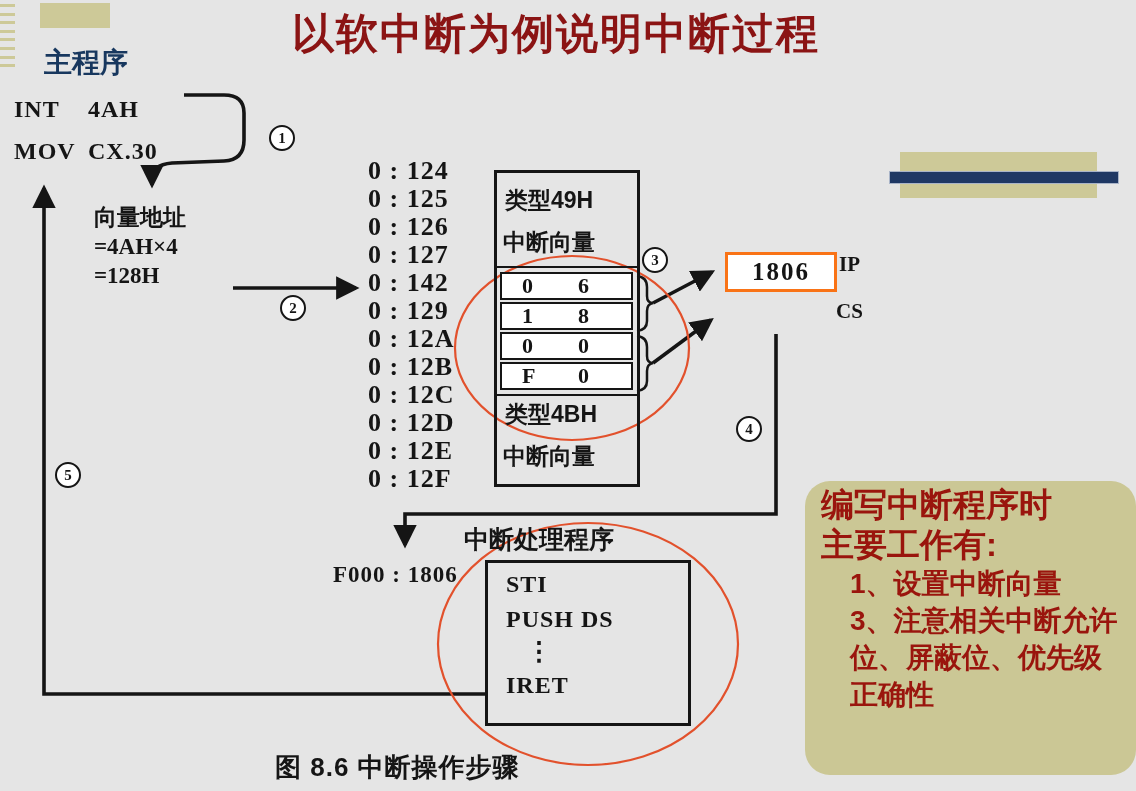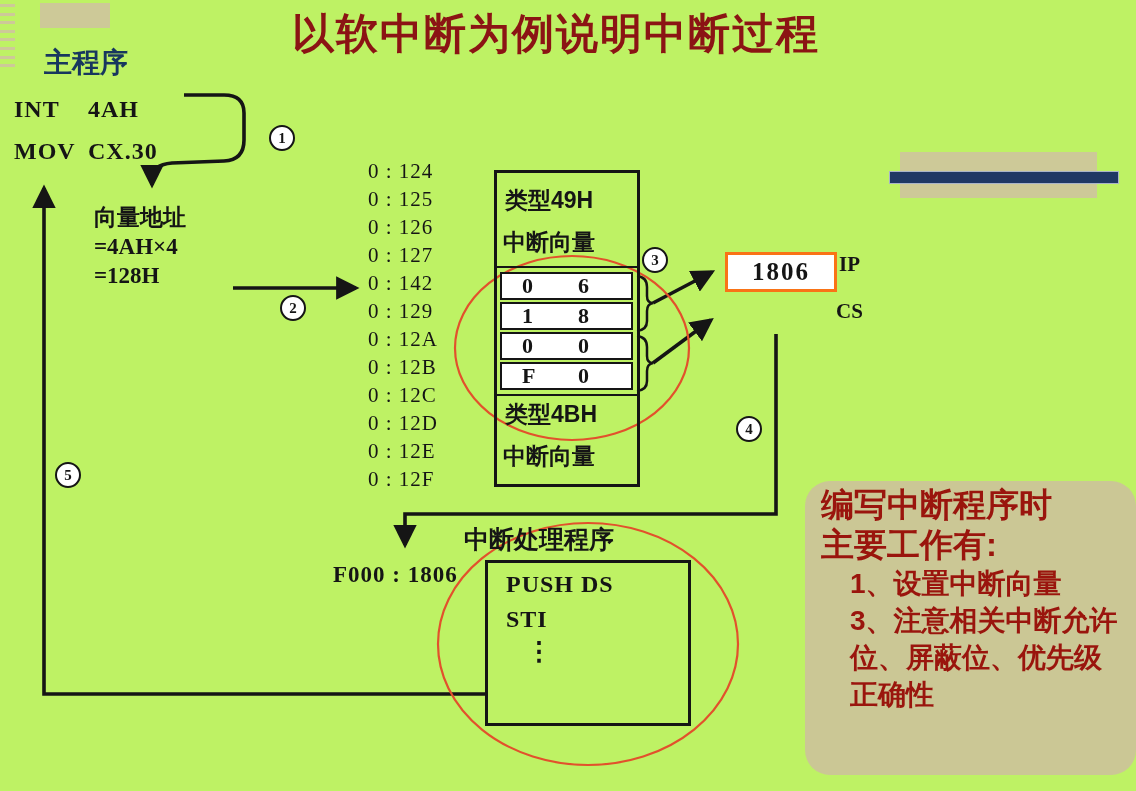--- a/index.html
+++ b/index.html
@@ -1,16 +1,16 @@
 <!DOCTYPE html>
 <html><head>
 <meta charset="utf-8">
 <style>
   html,body{margin:0;padding:0;background:#fff;}
-  .stage{position:relative;width:1136px;height:791px;background:#bef264;overflow:hidden;
+  .stage{position:relative;width:1136px;height:791px;background:#e5e5e5;overflow:hidden;
          font-family:"Liberation Serif","DejaVu Serif",serif;color:#151515;}
   .abs{position:absolute;}
 
   
   .edge-stripes{left:0;top:4px;width:15px;height:66px;
     background:repeating-linear-gradient(180deg,#cdc998 0 3px,transparent 3px 8.6px);}
   .tl-square{left:40px;top:3px;width:70px;height:25px;background:#cdc998;}
   .tr-khaki{left:900px;top:152px;width:197px;height:46px;background:#cdc998;}
   .tr-navy{left:889px;top:171px;width:228px;height:11px;background:#1f3864;border:1px solid #a9b4c8;}
 
@@ -27,21 +27,21 @@
   
   .vec-addr{left:94px;top:203px;font-weight:bold;font-size:23px;line-height:29px;}
   .vec-addr div:first-child{font-family:"Liberation Sans","DejaVu Sans",sans-serif;}
 
   
   .step{width:22px;height:22px;border:2px solid #151515;border-radius:50%;
     display:flex;align-items:center;justify-content:center;
     font-size:15px;font-weight:bold;background:#fff;}
 
   
-  .addr-col{left:368px;top:157px;font-weight:normal;font-size:21px;letter-spacing:1px;}
+  .addr-col{left:368px;top:157px;font-weight:bold;font-size:26px;letter-spacing:1px;}
   .addr-col div{height:28px;line-height:28px;}
 
   
   .ivt-box{left:494px;top:170px;width:140px;height:311px;border:3px solid #151515;}
   .ivt-sep1{left:494px;top:266px;width:146px;height:0;border-top:2.5px solid #151515;}
   .ivt-sep2{left:494px;top:394px;width:146px;height:0;border-top:2.5px solid #151515;}
   .cjk-label{font-family:"Liberation Sans","DejaVu Sans",sans-serif;font-weight:bold;font-size:23px;white-space:nowrap;}
   .byte-stack{left:500px;top:272px;width:133px;}
   .byte-row{height:24px;border:2.5px solid #151515;margin-bottom:2px;background:#fff;
     display:flex;align-items:center;font-weight:bold;font-size:22px;font-family:"Liberation Serif","DejaVu Serif",serif;}
@@ -186,25 +186,27 @@
 
   <div class="abs reg-box ip-box">
       <span>1806</span>
     </div>
   <div class="abs reg-label" style="left:839px;top:252px;">IP</div>
   <div class="abs reg-label" style="left:836px;top:299px;">CS</div>
 
   <div class="abs cjk-label handler-title">中断处理程序</div>
   <div class="abs handler-entry">F000 : 1806</div>
   <div class="abs handler-box">
+      <div>STI</div>
       <div>PUSH DS</div>
-      <div>STI</div>
       <div>⋮</div>
-    </div>
-
+      <div>IRET</div>
+    </div>
+
+  <div class="abs caption cjk-label" style="font-size:26px;">图 8.6   中断操作步骤</div>
 
   <div class="abs notes">
     <div class="notes-heading">
         <div>编写中断程序时</div>
         <div>主要工作有:</div>
       </div>
     <div class="notes-items">
         <div>1、设置中断向量</div>
         <div>3、注意相关中断允许</div>
         <div>位、屏蔽位、优先级</div>

